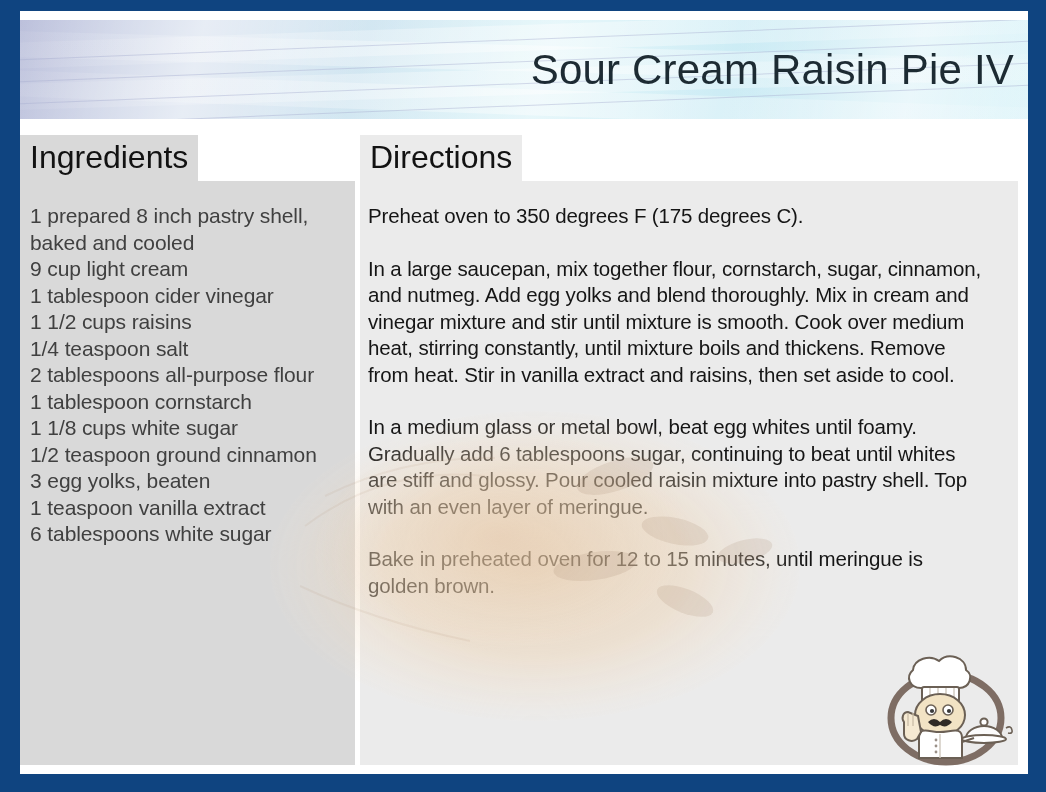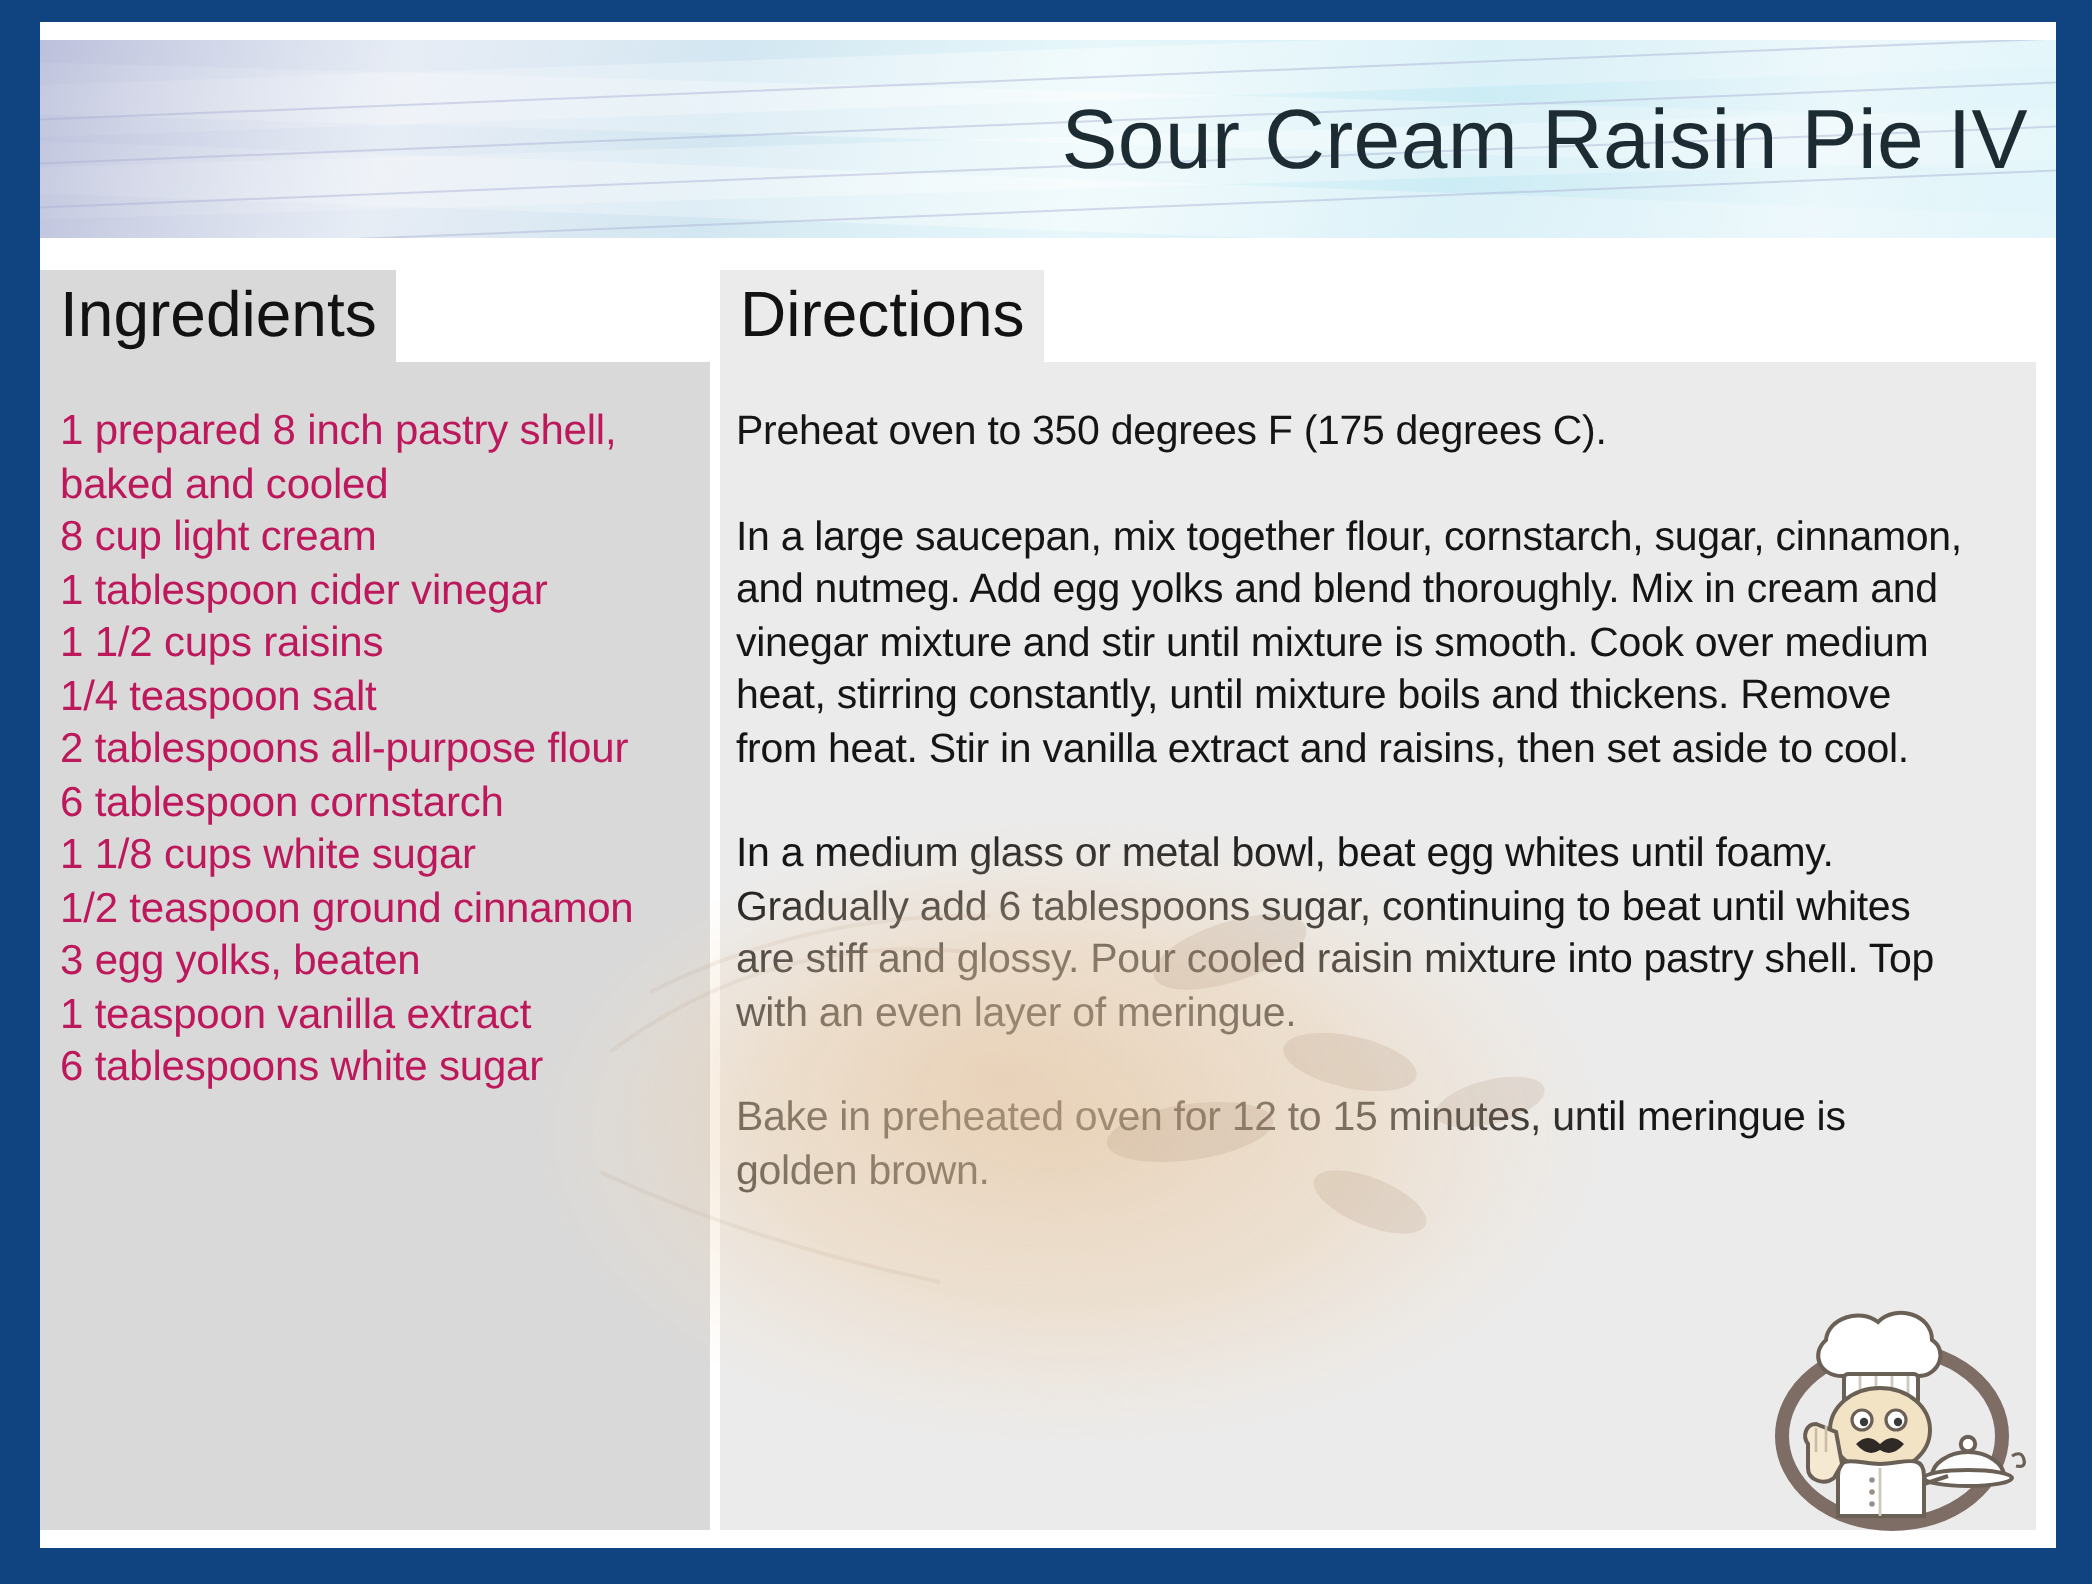--- a/index.html
+++ b/index.html
@@ -131,21 +131,21 @@
     top: 170px;
     width: 658px;
     height: 584px;
     background: #ebebeb;
     padding: 22px 32px 0 8px;
   }
 
   .ingredient-item {
     font-size: 21px;
     line-height: 26.5px;
-    color: #be185d;
+    color: #404040;
     letter-spacing: -0.1px;
   }
 
   .direction-step {
     font-size: 20.5px;
     line-height: 26.5px;
     color: #151515;
     margin-bottom: 26px;
     letter-spacing: -0.15px;
   }
@@ -188,26 +188,26 @@
       <div class="streak s3"></div>
       <div class="streak s4"></div>
       <div id="banner-title">Sour Cream Raisin Pie IV</div>
     </div>
 
     <div class="col-header" id="directions-header">Directions</div>
     <div class="col-header" id="ingredients-header">Ingredients</div>
 
     <div id="ingredients-col">
       <div class="ingredient-item">1 prepared 8 inch pastry shell, baked and cooled</div>
-      <div class="ingredient-item">8 cup light cream</div>
+      <div class="ingredient-item">9 cup light cream</div>
       <div class="ingredient-item">1 tablespoon cider vinegar</div>
       <div class="ingredient-item">1 1/2 cups raisins</div>
       <div class="ingredient-item">1/4 teaspoon salt</div>
       <div class="ingredient-item">2 tablespoons all-purpose flour</div>
-      <div class="ingredient-item">6 tablespoon cornstarch</div>
+      <div class="ingredient-item">1 tablespoon cornstarch</div>
       <div class="ingredient-item">1 1/8 cups white sugar</div>
       <div class="ingredient-item">1/2 teaspoon ground cinnamon</div>
       <div class="ingredient-item">3 egg yolks, beaten</div>
       <div class="ingredient-item">1 teaspoon vanilla extract</div>
       <div class="ingredient-item">6 tablespoons white sugar</div>
     </div>
 
     <div id="directions-col">
       <div class="direction-step">Preheat oven to 350 degrees F (175 degrees C).</div>
       <div class="direction-step">In a large saucepan, mix together flour, cornstarch, sugar, cinnamon, and nutmeg. Add egg yolks and blend thoroughly. Mix in cream and vinegar mixture and stir until mixture is smooth. Cook over medium heat, stirring constantly, until mixture boils and thickens. Remove from heat. Stir in vanilla extract and raisins, then set aside to cool.</div>

